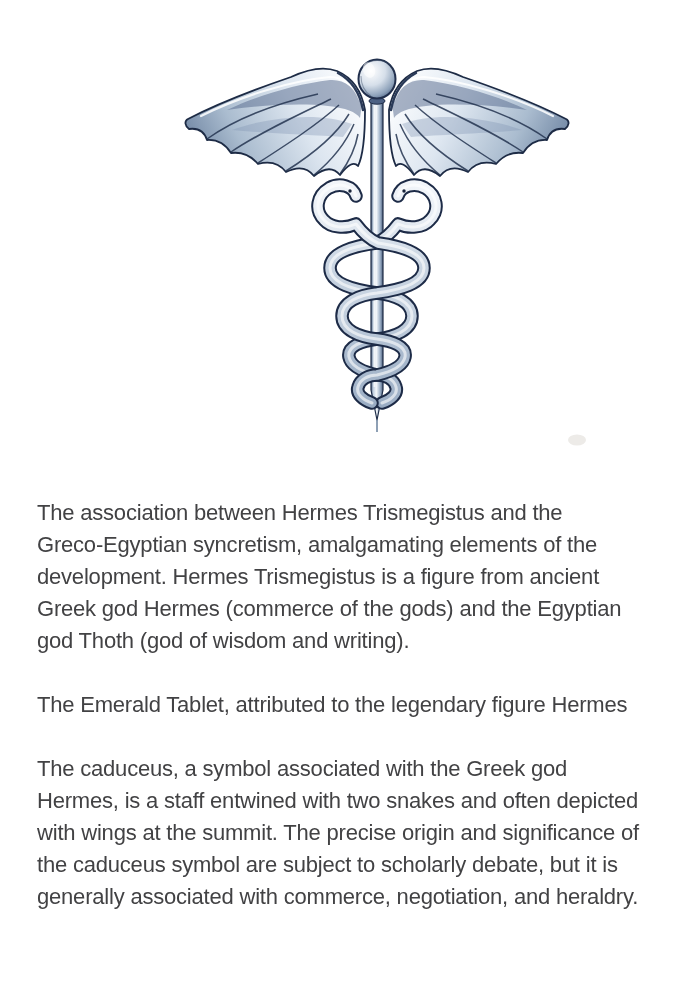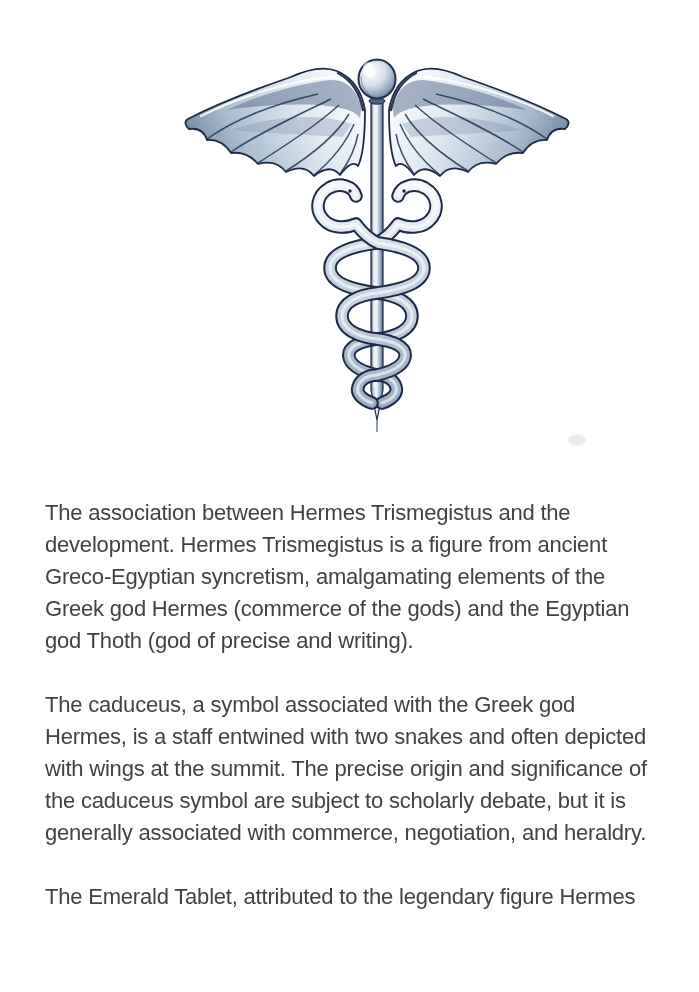--- a/index.html
+++ b/index.html
@@ -16,21 +16,21 @@
     width: 699px; height: 470px;
     margin: 0;
   }
   .image-area svg { display: block; }
   .text-block {
     position: absolute;
     left: 33px;
     top: 497px;
     width: 640px;
   }
-  .para { margin: 0 0 32px 12px; }
+  .para { margin: 0 0 32px 4px; }
   .line {
     font-size: 22px;
     line-height: 32px;
     letter-spacing: -0.2px;
     color: #424244;
     white-space: nowrap;
   }
 </style>
 </head>
 <body>
@@ -139,28 +139,28 @@
       <circle cx="350" cy="191" r="1.7" fill="#17233a" stroke="none"></circle>
     </g>
 
     <ellipse cx="577" cy="440" rx="9" ry="5.5" fill="#edebe8"></ellipse>
   </svg>
 </figure>
 
 <main class="text-block">
   <div class="para">
     <div class="line">The association between Hermes Trismegistus and the</div>
+    <div class="line">Greco-Egyptian syncretism, amalgamating elements of the</div>
     <div class="line">development. Hermes Trismegistus is a figure from ancient</div>
-    <div class="line">Greco-Egyptian syncretism, amalgamating elements of the</div>
     <div class="line">Greek god Hermes (commerce of the gods) and the Egyptian</div>
-    <div class="line">god Thoth (god of precise and writing).</div>
+    <div class="line">god Thoth (god of wisdom and writing).</div>
+  </div>
+  <div class="para">
+    <div class="line">The Emerald Tablet, attributed to the legendary figure Hermes</div>
   </div>
   <div class="para">
     <div class="line">The caduceus, a symbol associated with the Greek god</div>
     <div class="line">Hermes, is a staff entwined with two snakes and often depicted</div>
     <div class="line">with wings at the summit. The precise origin and significance of</div>
     <div class="line">the caduceus symbol are subject to scholarly debate, but it is</div>
     <div class="line">generally associated with commerce, negotiation, and heraldry.</div>
   </div>
-  <div class="para">
-    <div class="line">The Emerald Tablet, attributed to the legendary figure Hermes</div>
-  </div>
 </main>
 
 </body></html>

